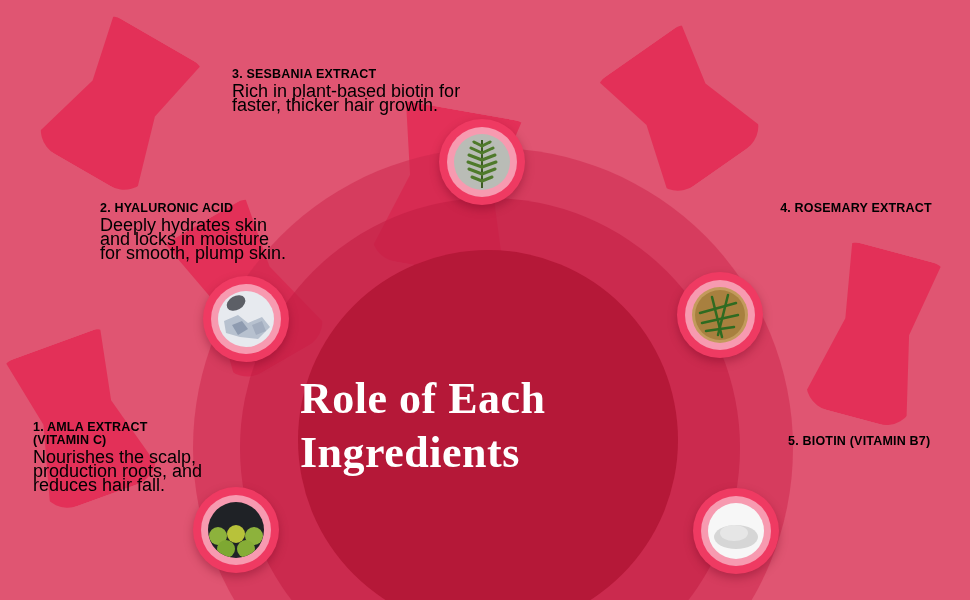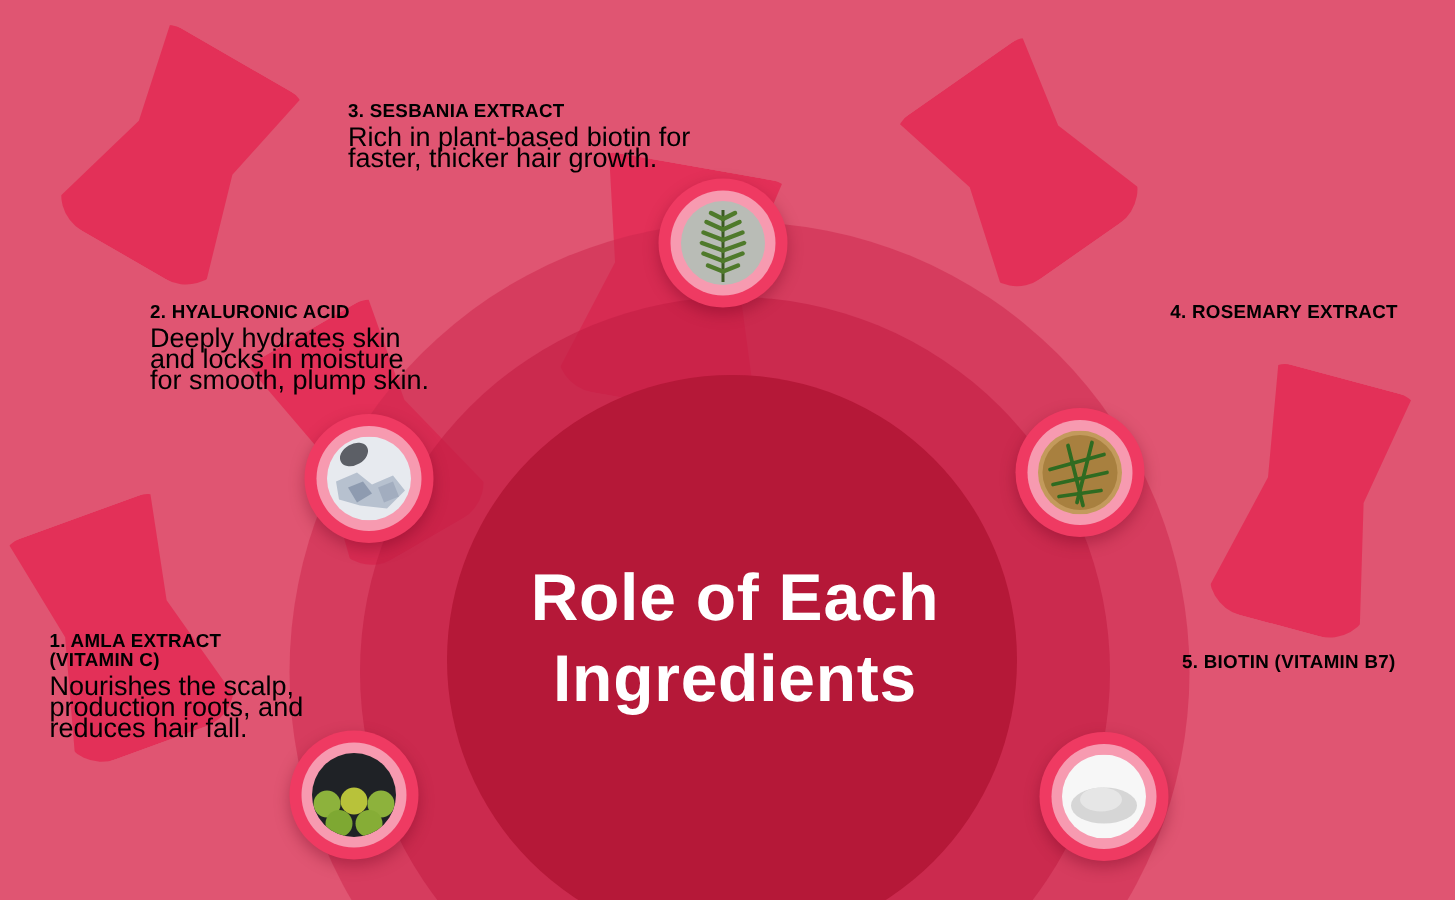--- a/index.html
+++ b/index.html
@@ -15,22 +15,22 @@
       border-radius: 18px 18px 28px 28px;
       clip-path: polygon(8% 0, 92% 0, 80% 45%, 100% 100%, 0 100%, 20% 45%);
     }
     
     .ring { position: absolute; border-radius: 50%; }
     .ring-outer { left: 193px; top: 148px; width: 600px; height: 600px; background: rgba(205,40,78,0.55); }
     .ring-mid { left: 240px; top: 198px; width: 500px; height: 500px; background: rgba(195,30,68,0.6); }
     .ring-inner { left: 298px; top: 250px; width: 380px; height: 380px; background: #b51838; }
     .title {
       position: absolute; left: 300px; top: 372px; width: 380px;
-      text-align: center; color: #ffffff;
-      font-family: Liberation Sans, sans-serif; font-size: 44px; line-height: 54px;
+      text-align: left; color: #ffffff;
+      font-family: Liberation Serif, serif; font-size: 44px; line-height: 54px;
       font-weight: bold; letter-spacing: 0.5px;
     }
     
     .badge {
       position: absolute; width: 86px; height: 86px; border-radius: 50%;
       background: #ef3a62;
       box-shadow: 0 4px 10px rgba(100,0,30,0.35);
     }
     .badge .inner {
       position: absolute; left: 8px; top: 8px; width: 70px; height: 70px;

